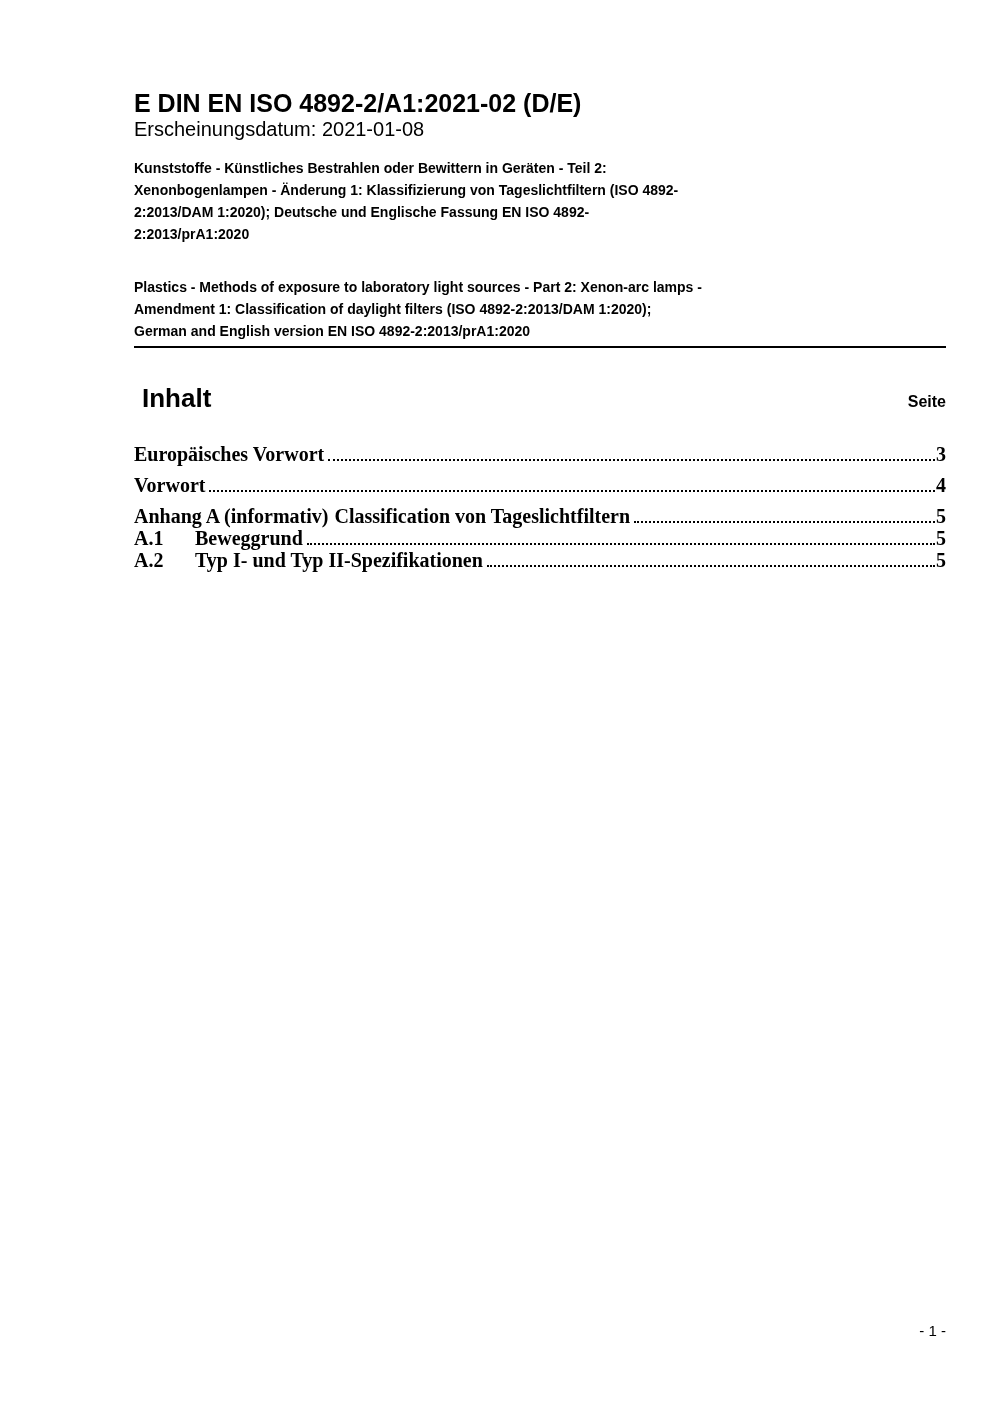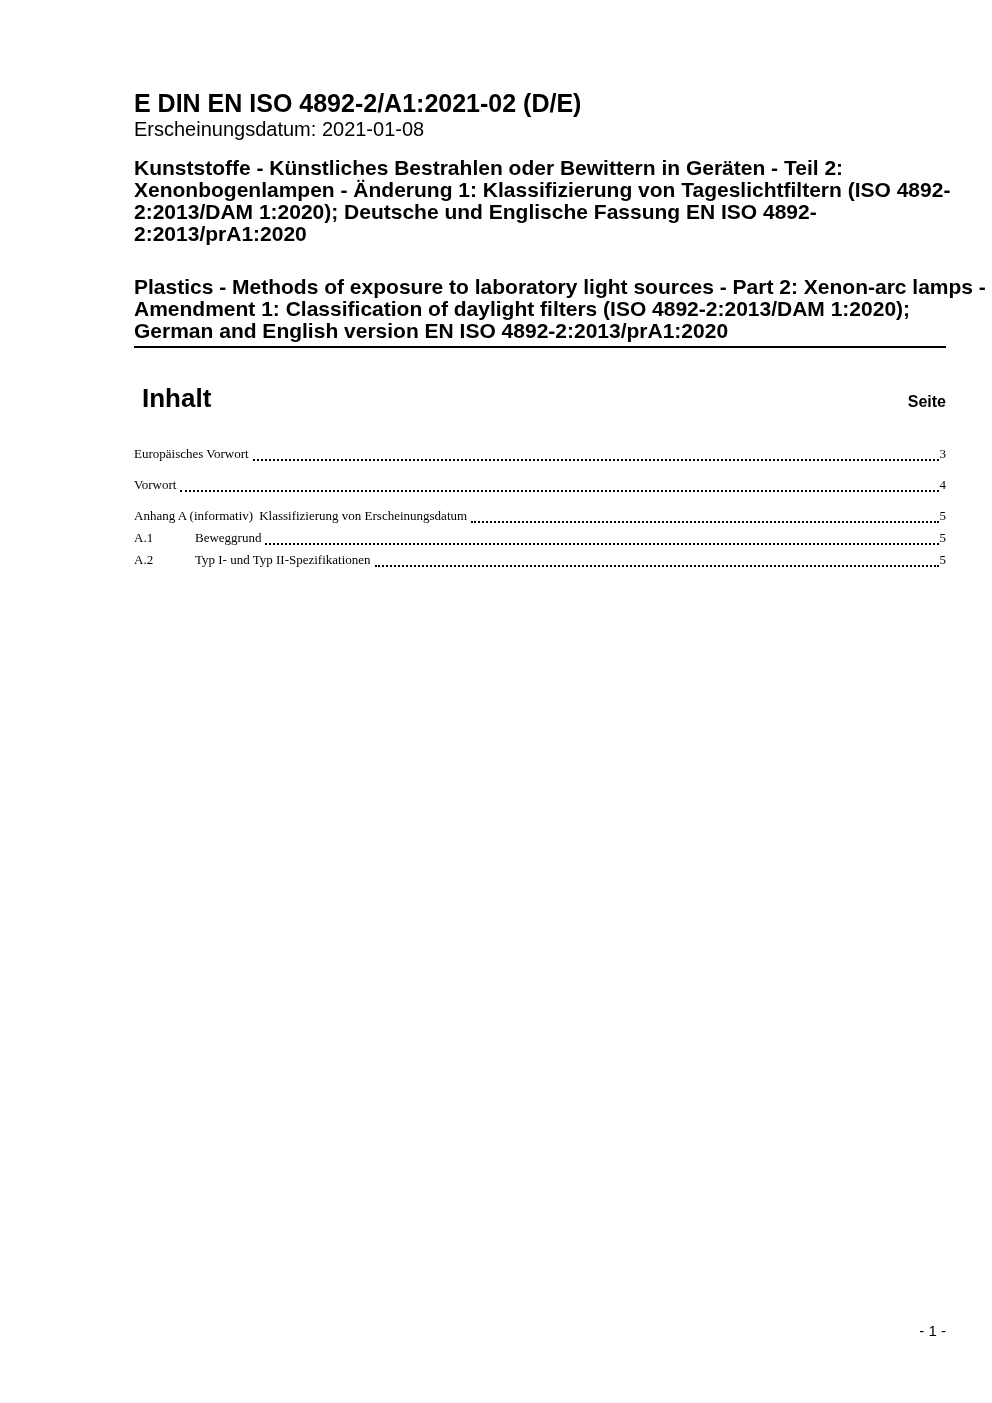--- a/index.html
+++ b/index.html
@@ -34,21 +34,21 @@
     white-space: nowrap;
   }
   .pub-date {
     margin-top: 3px;
     font-size: 20px;
     font-weight: normal;
     line-height: 18px;
   }
   
   .title-block {
-    font-size: 21px;
+    font-size: 14px;
     font-weight: bold;
     line-height: 22px;
     white-space: nowrap;
   }
   .title-de { margin-top: 19px; }
   .title-en { margin-top: 31px; }
   .divider {
     margin-top: 4px;
     border: none;
     border-top: 2px solid #000000;
@@ -68,22 +68,22 @@
     font-weight: bold;
     line-height: 28px;
   }
   .toc-page-col {
     font-size: 16px;
     font-weight: bold;
   }
   .toc-list {
     margin-top: 31px;
     font-family: "Liberation Serif", serif;
-    font-size: 13px;
-    font-weight: normal;
+    font-size: 20px;
+    font-weight: bold;
   }
   .toc-row {
     display: flex;
     align-items: flex-end;
     line-height: 22px;
   }
   .toc-row.spaced { margin-bottom: 9px; }
   .toc-num {
     flex: 0 0 auto;
     min-width: 55px;
@@ -144,21 +144,21 @@
     </div>
 
     <div class="toc-row spaced">
       <span class="toc-label">Vorwort</span>
       <span class="leader"></span>
       <span class="toc-page">4</span>
     </div>
 
     <div class="toc-row">
       <span class="toc-num">Anhang A (informativ)</span>
-      <span class="toc-label">Klassifizierung von Erscheinungsdatum</span>
+      <span class="toc-label">Classification von Tageslichtfiltern</span>
       <span class="leader"></span>
       <span class="toc-page">5</span>
     </div>
 
     <div class="toc-row">
       <span class="toc-num">A.1</span>
       <span class="toc-label">Beweggrund</span>
       <span class="leader"></span>
       <span class="toc-page">5</span>
     </div>

